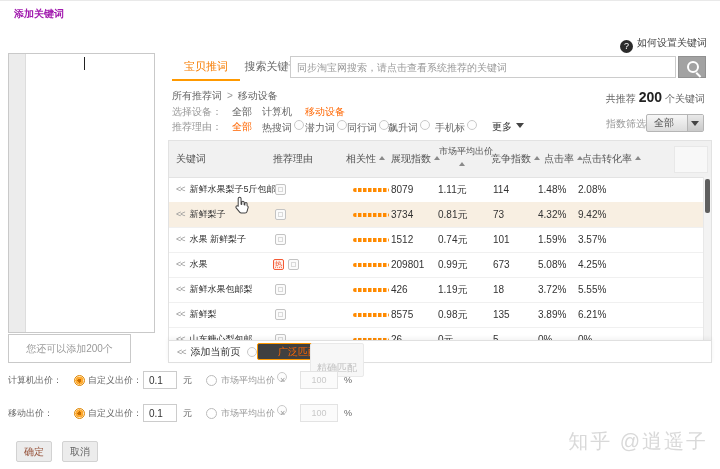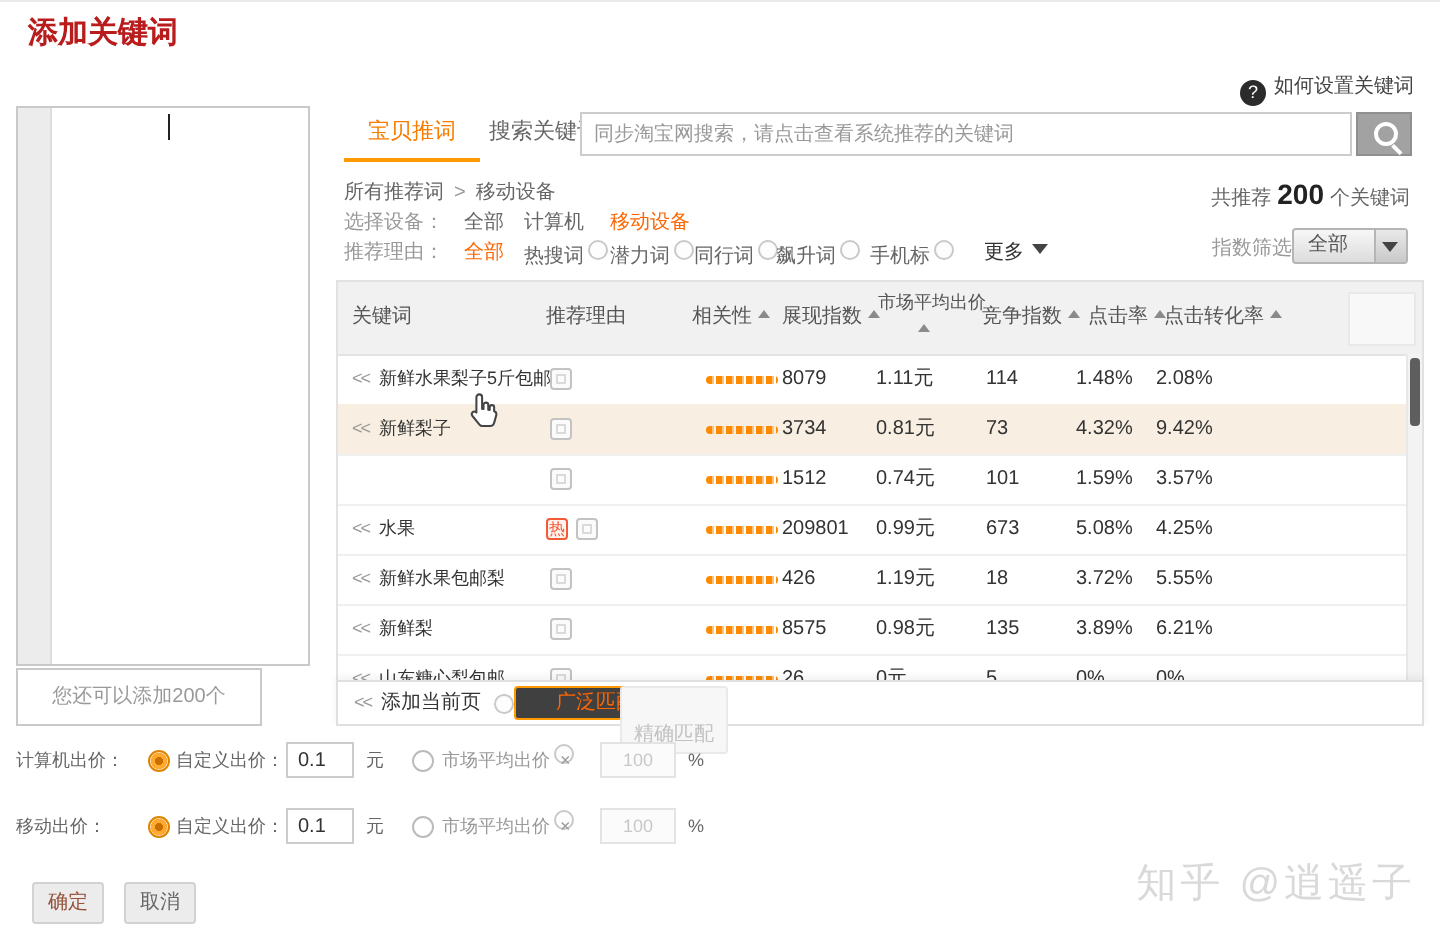--- a/index.html
+++ b/index.html
@@ -1,20 +1,20 @@
 <!DOCTYPE html>
 <html><head>
 <meta charset="utf-8">
 <style>
   html,body{margin:0;padding:0;background:#fff;}
   #app{position:relative;width:720px;height:469px;background:#fff;overflow:hidden;
        font-family:"Liberation Sans","DejaVu Sans",sans-serif;font-size:10px;color:#333;}
   .top-line{position:absolute;left:0;top:0;width:100%;height:1px;background:#e9e9e9;}
 
-  .page-title{position:absolute;left:14px;top:7px;font-size:15px;font-weight:bold;color:#b91c1c;}
+  .page-title{position:absolute;left:14px;top:7px;font-size:10px;font-weight:bold;color:#a21caf;}
 
   .help{position:absolute;top:36px;right:13px;color:#444;font-size:10px;cursor:pointer;}
   .help-icon{display:inline-block;width:13px;height:13px;background:#2b2b2b;color:#fff;border-radius:50%;
              font-size:9px;line-height:13px;text-align:center;margin-right:4px;vertical-align:-3px;}
 
   
   .kw-box{position:absolute;left:8px;top:53px;width:147px;height:280px;border:1px solid #c9c9c9;background:#fff;box-sizing:border-box;}
   .kw-gutter{position:absolute;left:0;top:0;bottom:0;width:16px;background:#ececec;border-right:1px solid #ddd;}
   .caret{position:absolute;left:75px;top:3px;width:1px;height:13px;background:#222;}
   .kw-note{position:absolute;left:8px;top:334px;width:123px;height:29px;border:1px solid #c9c9c9;box-sizing:border-box;
@@ -208,20 +208,21 @@
       <span class="badge"></span>
       <span class="bars"></span>
       <span class="cell c-disp">3734</span>
       <span class="cell c-bid">0.81元</span>
       <span class="cell c-comp">73</span>
       <span class="cell c-ctr">4.32%</span>
       <span class="cell c-cvr">9.42%</span>
     </div>
 
     <div class="trow r2">
+      <span class="cell c-kw"><span class="addp">&lt;&lt;</span><span>水果 新鲜梨子</span></span>
       <span class="badge"></span>
       <span class="bars"></span>
       <span class="cell c-disp">1512</span>
       <span class="cell c-bid">0.74元</span>
       <span class="cell c-comp">101</span>
       <span class="cell c-ctr">1.59%</span>
       <span class="cell c-cvr">3.57%</span>
     </div>
 
     <div class="trow r3">

